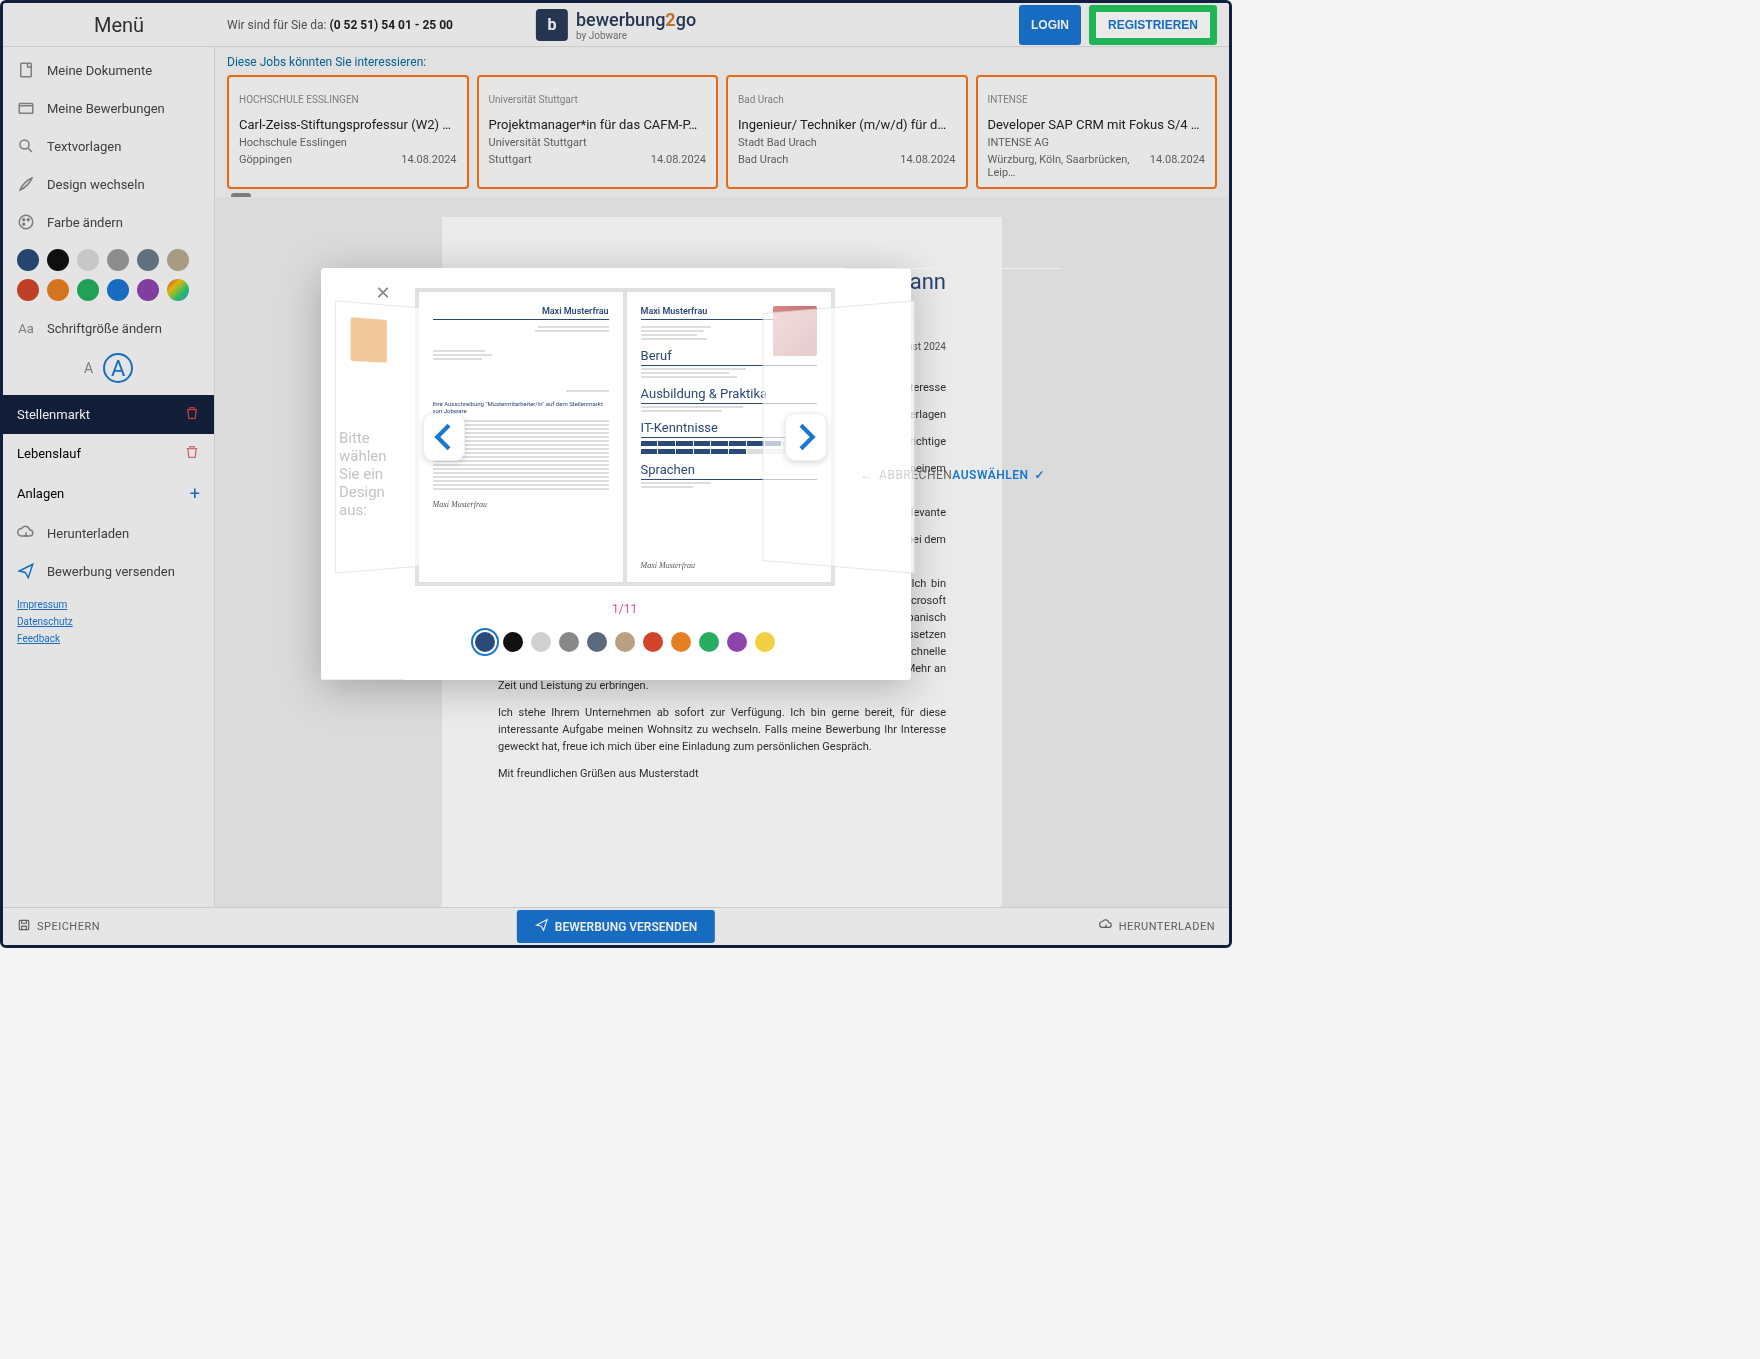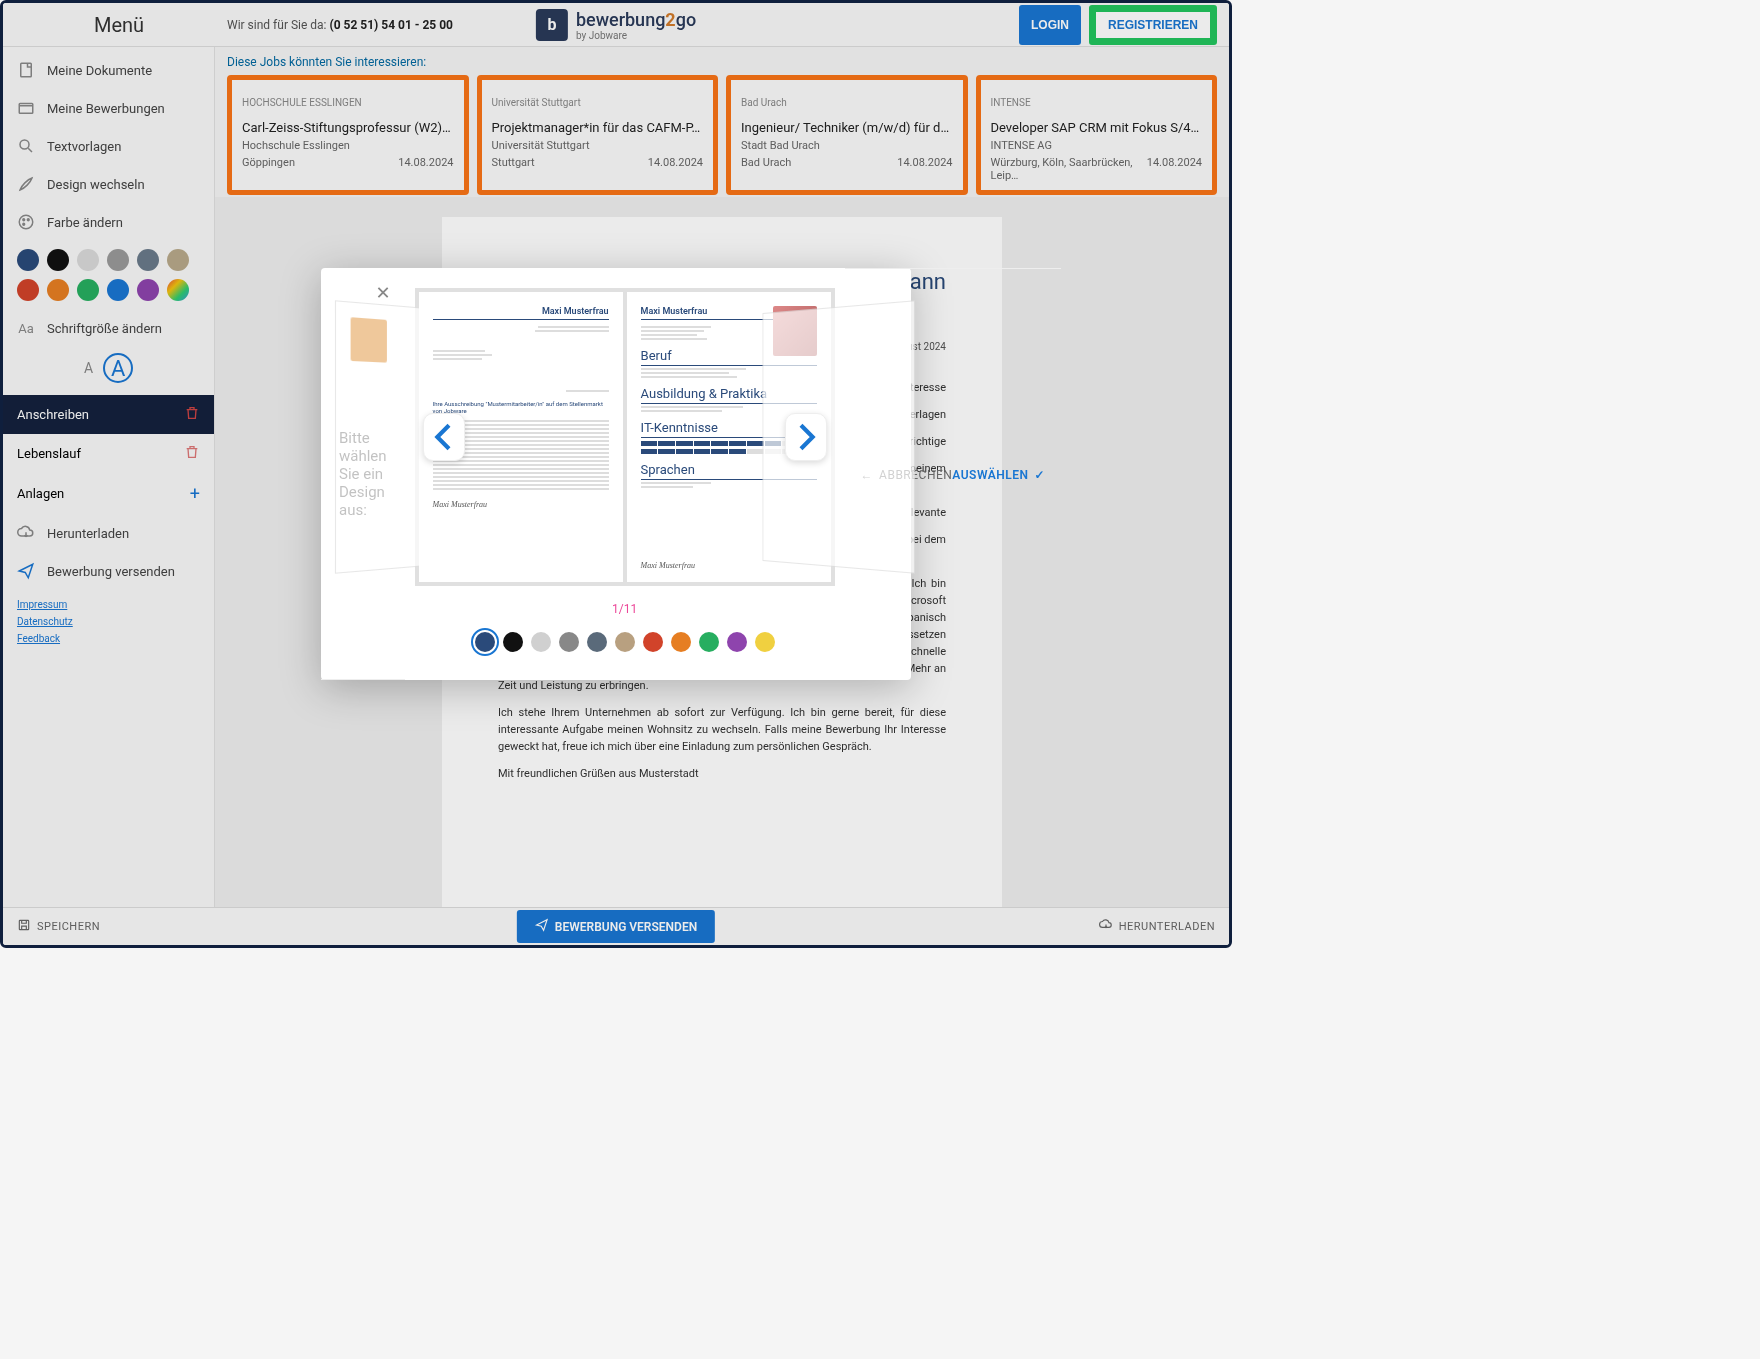--- a/index.html
+++ b/index.html
@@ -38,21 +38,21 @@
 .doc-item.active .del-icon { color: #c44; }
 .doc-item .add-icon { color: #1976d2; font-size: 18px; }
 .sidebar-link { font-size: 10px; color: #1976d2; padding: 3px 14px; cursor: pointer; text-decoration: underline; }
 .sidebar-links { margin-top: 6px; }
 
 
 .content { flex: 1; position: relative; overflow: hidden; }
 .jobs-banner { padding: 8px 12px; }
 .jobs-label { font-size: 12px; color: #0369a1; margin-bottom: 6px; }
 .jobs-row { display: flex; gap: 8px; }
-.job-card { flex: 1; min-width: 0; background: #fafafa; border: 5px solid #f97316; border-radius: 4px; padding: 8px 10px; display: flex; flex-direction: column; gap: 4px; }
+.job-card { flex: 1; min-width: 0; background: #fafafa; border: 2px solid #f97316; border-radius: 4px; padding: 8px 10px; display: flex; flex-direction: column; gap: 4px; }
 .job-logo { height: 28px; font-size: 10px; color: #888; display: flex; align-items: center; }
 .job-title { font-size: 13px; color: #222; white-space: nowrap; overflow: hidden; text-overflow: ellipsis; }
 .job-company { font-size: 11px; color: #666; }
 .job-meta { display: flex; justify-content: space-between; font-size: 11px; color: #666; }
 .scroll-thumb { width: 20px; height: 6px; background: #888; border-radius: 3px; margin: 4px 0 0 4px; }
 
 .document-area { position: absolute; top: 150px; left: 0; right: 0; bottom: 0; background: #eee; display: flex; justify-content: center; padding-top: 20px; }
 .doc-page { width: 560px; background: #fff; padding: 48px 56px; font-size: 11px; color: #333; line-height: 1.55; text-align: justify; }
 .doc-page h2 { font-size: 22px; color: #2a4a7a; font-weight: 400; text-align: right; margin-bottom: 40px; }
 .doc-date { text-align: right; font-size: 10px; color: #555; margin-bottom: 24px; }
@@ -187,21 +187,21 @@
       <span class="sidebar-icon">Aa</span>
       <span>Schriftgröße ändern</span>
     </div>
     <div class="font-size-row">
       <span class="font-a-small">A</span>
       <span class="font-a-large">A</span>
     </div>
 
     <div class="doc-section">
       <div class="doc-item active">
-        <span>Anschreiben</span>
+        <span>Stellenmarkt</span>
         <span class="del-icon"><svg width="16" height="16" viewBox="0 0 24 24" fill="none" stroke="currentColor" stroke-width="2">
               <path d="M4 7h16M9 7V4h6v3M6 7l1 13h10l1-13"></path>
             </svg></span>
       </div>
       <div class="doc-item">
         <span>Lebenslauf</span>
         <span class="del-icon"><svg width="16" height="16" viewBox="0 0 24 24" fill="none" stroke="currentColor" stroke-width="2">
               <path d="M4 7h16M9 7V4h6v3M6 7l1 13h10l1-13"></path>
             </svg></span>
       </div>

